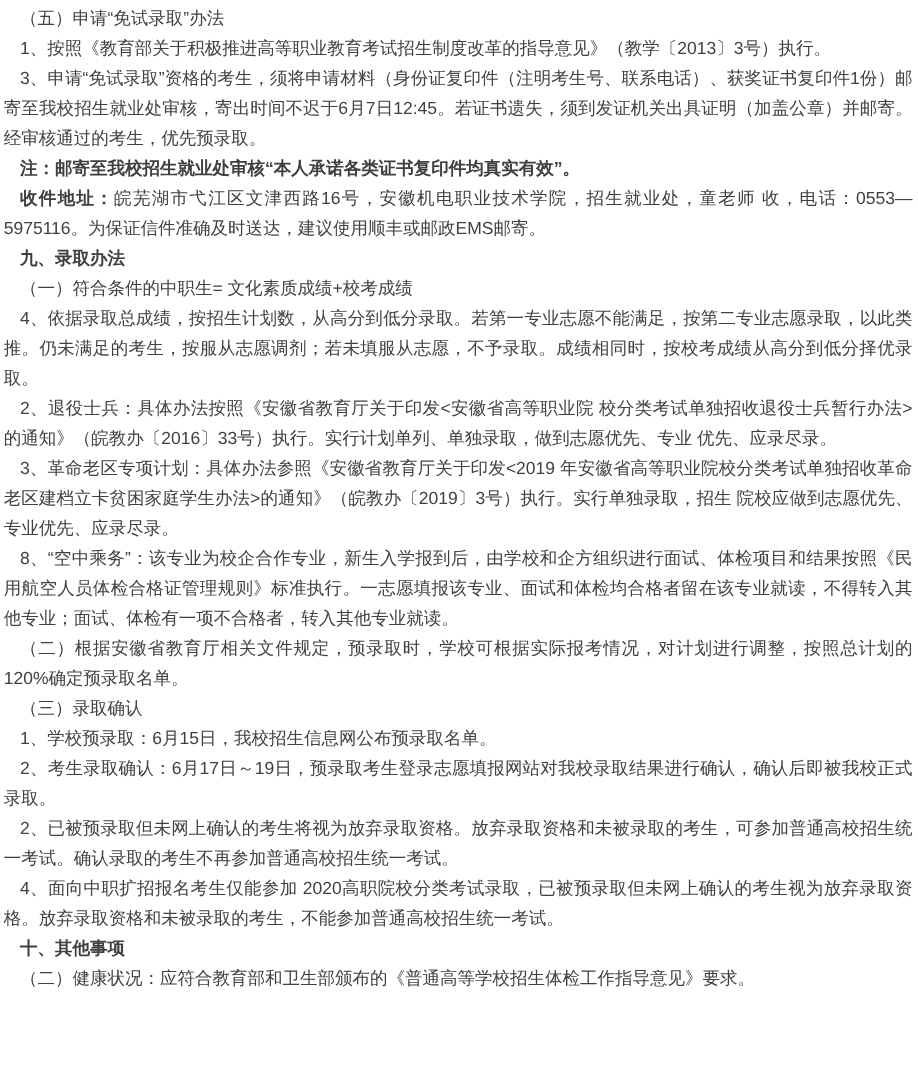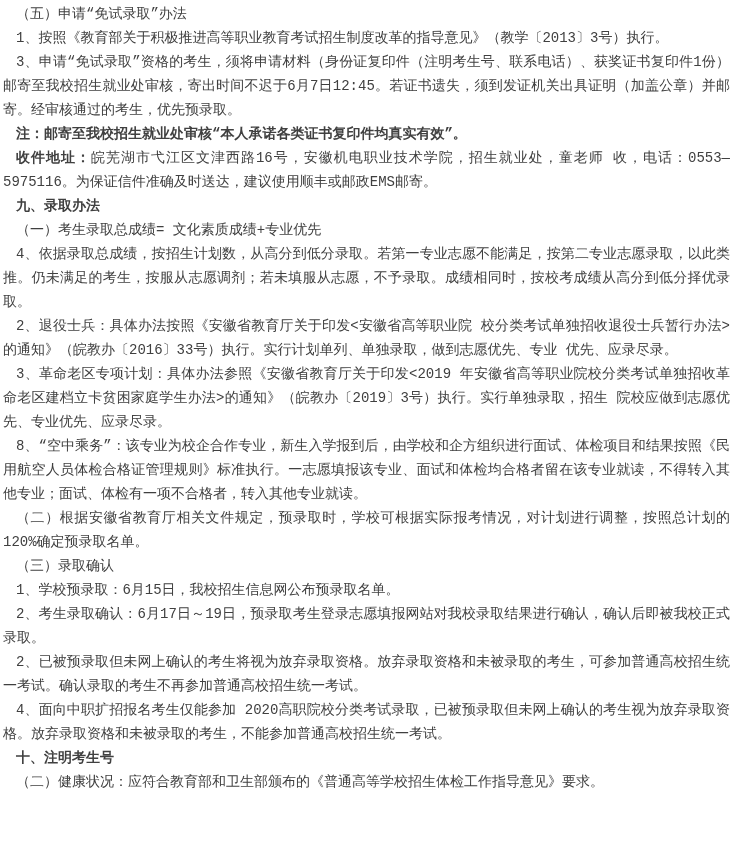--- a/index.html
+++ b/index.html
@@ -15,41 +15,40 @@
     padding: 2px 4px 0 3px;
     color: #404040;
     font-size: 14px;
     line-height: 24px;
     text-align: justify;
   }
   .doc p {
     margin: 0;
     padding: 0;
     text-indent: 13px;
-    font-family: Liberation Mono, monospace;
   }
   .bold { font-weight: bold; }
 </style>
 </head>
 <body>
 
 <div class="doc">
   <p>（五）申请“免试录取”办法</p>
   <p>1、按照《教育部关于积极推进高等职业教育考试招生制度改革的指导意见》（教学〔2013〕3号）执行。</p>
   <p>3、申请“免试录取”资格的考生，须将申请材料（身份证复印件（注明考生号、联系电话）、获奖证书复印件1份）邮寄至我校招生就业处审核，寄出时间不迟于6月7日12:45。若证书遗失，须到发证机关出具证明（加盖公章）并邮寄。经审核通过的考生，优先预录取。</p>
   <p class="bold">注：邮寄至我校招生就业处审核“本人承诺各类证书复印件均真实有效”。</p>
   <p><strong class="bold">收件地址：</strong><span>皖芜湖市弋江区文津西路16号，安徽机电职业技术学院，招生就业处，童老师 收，电话：0553—5975116。为保证信件准确及时送达，建议使用顺丰或邮政EMS邮寄。</span></p>
   <p class="bold">九、录取办法</p>
-  <p>（一）考生录取总成绩= 文化素质成绩+专业优先</p>
+  <p>（一）符合条件的中职生= 文化素质成绩+校考成绩</p>
   <p>4、依据录取总成绩，按招生计划数，从高分到低分录取。若第一专业志愿不能满足，按第二专业志愿录取，以此类推。仍未满足的考生，按服从志愿调剂；若未填服从志愿，不予录取。成绩相同时，按校考成绩从高分到低分择优录取。</p>
   <p>2、退役士兵：具体办法按照《安徽省教育厅关于印发&lt;安徽省高等职业院 校分类考试单独招收退役士兵暂行办法&gt;的通知》（皖教办〔2016〕33号）执行。实行计划单列、单独录取，做到志愿优先、专业 优先、应录尽录。</p>
   <p>3、革命老区专项计划：具体办法参照《安徽省教育厅关于印发&lt;2019 年安徽省高等职业院校分类考试单独招收革命老区建档立卡贫困家庭学生办法&gt;的通知》（皖教办〔2019〕3号）执行。实行单独录取，招生 院校应做到志愿优先、专业优先、应录尽录。</p>
   <p>8、“空中乘务”：该专业为校企合作专业，新生入学报到后，由学校和企方组织进行面试、体检项目和结果按照《民用航空人员体检合格证管理规则》标准执行。一志愿填报该专业、面试和体检均合格者留在该专业就读，不得转入其他专业；面试、体检有一项不合格者，转入其他专业就读。</p>
   <p>（二）根据安徽省教育厅相关文件规定，预录取时，学校可根据实际报考情况，对计划进行调整，按照总计划的120%确定预录取名单。</p>
   <p>（三）录取确认</p>
   <p>1、学校预录取：6月15日，我校招生信息网公布预录取名单。</p>
   <p>2、考生录取确认：6月17日～19日，预录取考生登录志愿填报网站对我校录取结果进行确认，确认后即被我校正式录取。</p>
   <p>2、已被预录取但未网上确认的考生将视为放弃录取资格。放弃录取资格和未被录取的考生，可参加普通高校招生统一考试。确认录取的考生不再参加普通高校招生统一考试。</p>
   <p>4、面向中职扩招报名考生仅能参加 2020高职院校分类考试录取，已被预录取但未网上确认的考生视为放弃录取资格。放弃录取资格和未被录取的考生，不能参加普通高校招生统一考试。</p>
-  <p class="bold">十、注明考生号</p>
+  <p class="bold">十、其他事项</p>
   <p>（二）健康状况：应符合教育部和卫生部颁布的《普通高等学校招生体检工作指导意见》要求。</p>
 
 </div>
 
 </body></html>

